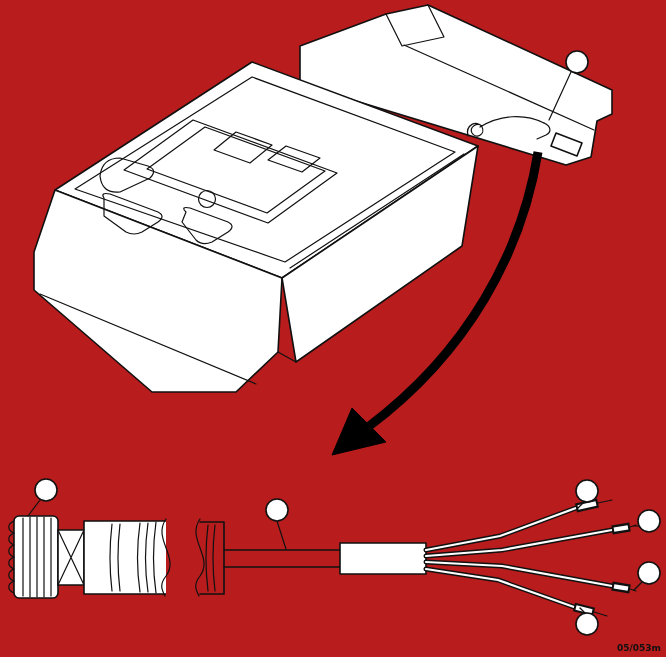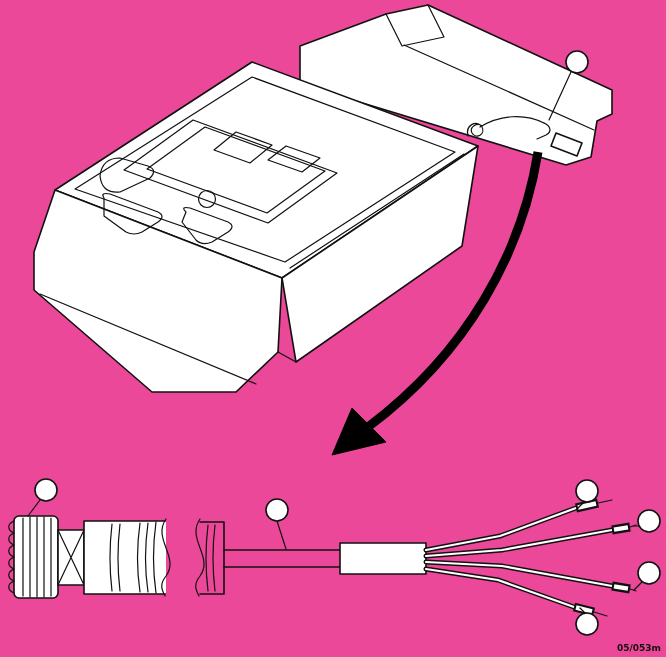--- a/index.html
+++ b/index.html
@@ -1,16 +1,16 @@
 <!DOCTYPE html>
 <html><head>
 <meta charset="utf-8">
 <style>
   html,body{margin:0;padding:0;background:#fff;}
-  .page{width:666px;height:657px;background:#ec4899;position:relative;overflow:hidden;}
+  .page{width:666px;height:657px;background:#b91c1c;position:relative;overflow:hidden;}
   svg{display:block;}
   .ln{fill:none;stroke:#111;stroke-width:1.6;stroke-linecap:round;stroke-linejoin:round;}
   .thin{stroke-width:1.2;}
   .fw{fill:#ffffff;stroke:#111;stroke-width:1.6;stroke-linejoin:round;}
   .wireU{fill:none;stroke:#111;stroke-width:5;stroke-linecap:round;}
   .wireO{fill:none;stroke:#fff;stroke-width:2.2;stroke-linecap:round;}
   .termU{fill:none;stroke:#111;stroke-width:9;stroke-linecap:butt;}
   .termO{fill:none;stroke:#fff;stroke-width:4.5;stroke-linecap:butt;}
   .arrowShaft{fill:none;stroke:#000;stroke-width:9;stroke-linecap:butt;}
   .arrowHead{fill:#000;stroke:#000;stroke-linejoin:round;}

